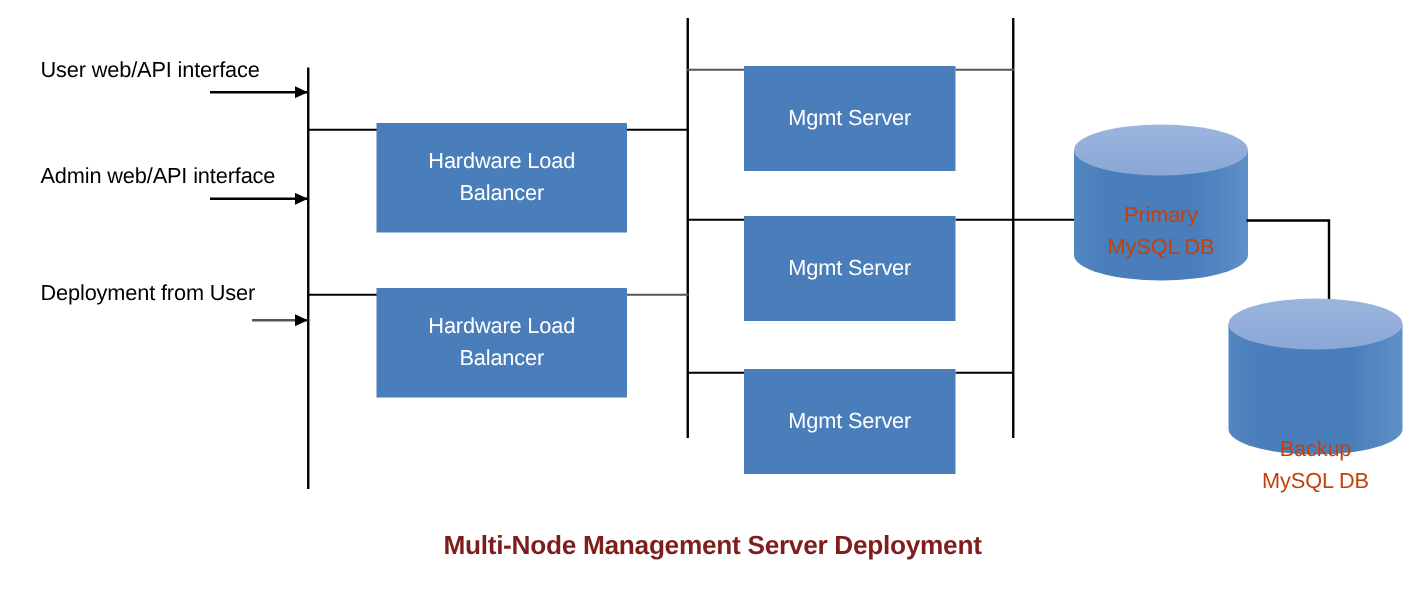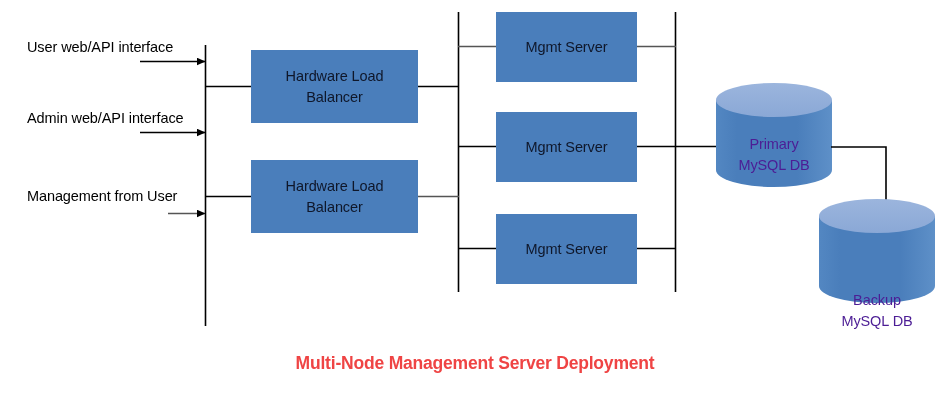--- a/index.html
+++ b/index.html
@@ -34,33 +34,34 @@
     white-space: nowrap;
     letter-spacing: -0.1px;
   }
   .node-box {
     position: absolute;
     box-sizing: border-box;
     display: flex;
     flex-direction: column;
     align-items: center;
     justify-content: center;
-    color: #0f172a;
+    color: #ffffff;
     font-family: "Liberation Sans", sans-serif;
     font-size: 14.5px;
     line-height: 21px;
     text-align: center;
     letter-spacing: -0.1px;
+    margin-top: 32px;
   }
   .node-box span {
     display: block;
   }
   .cyl-label {
     position: absolute;
-    color: #4c1d95;
+    color: #c2410c;
     font-family: "Liberation Sans", sans-serif;
     font-size: 14.5px;
     line-height: 21px;
     text-align: center;
     letter-spacing: -0.1px;
     white-space: nowrap;
     pointer-events: none;
   }
   .cyl-label span { display: block; }
   #diagram-title {
@@ -140,21 +141,21 @@
     <span>Admin web/API</span>
     <span>interface</span>
   </div>
 
   <div class="edge-label" style="left:27px; top:36px;">
     <span>User web/API</span>
     <span>interface</span>
   </div>
 
   <div class="edge-label" style="left:27px; top:185px;">
-    <span>Management from</span>
+    <span>Deployment from</span>
     <span>User</span>
   </div>
 
   <div class="node-box" style="left:251px; top:50px; width:167px; height:73px; background:#4A7EBB;">
     <span>Hardware Load</span>
     <span>Balancer</span>
   </div>
 
   <div class="node-box" style="left:251px; top:160px; width:167px; height:73px; background:#4A7EBB;">
     <span>Hardware Load</span>
@@ -176,15 +177,15 @@
   <div class="cyl-label" style="left:716px; top:134px; width:116px;">
     <span>Primary</span>
     <span>MySQL DB</span>
   </div>
 
   <div class="cyl-label" style="left:819px; top:250px; width:116px;margin-top:40px;">
     <span>Backup</span>
     <span>MySQL DB</span>
   </div>
 
-  <div id="diagram-title" style="color:#ef4444;">Multi-Node Management Server Deployment</div>
+  <div id="diagram-title" style="color:#7f1d1d;">Multi-Node Management Server Deployment</div>
 
 </div>
 
 </body></html>

